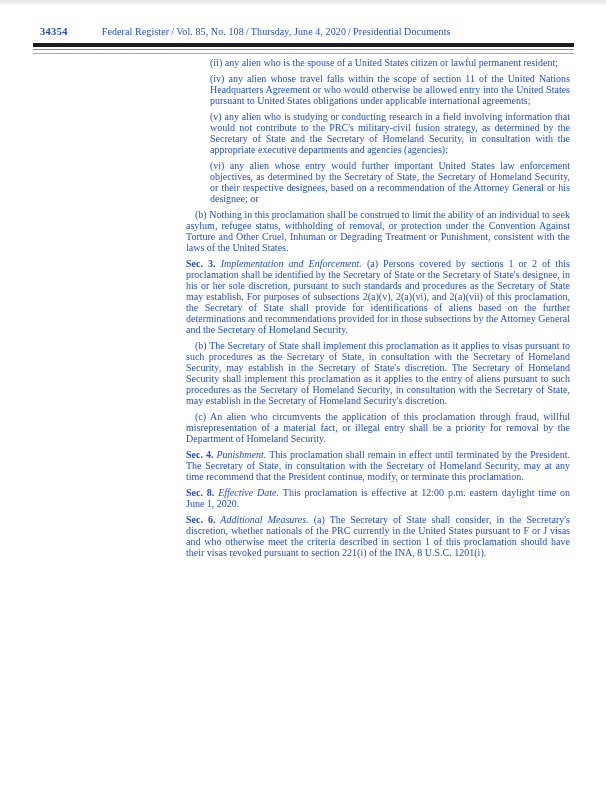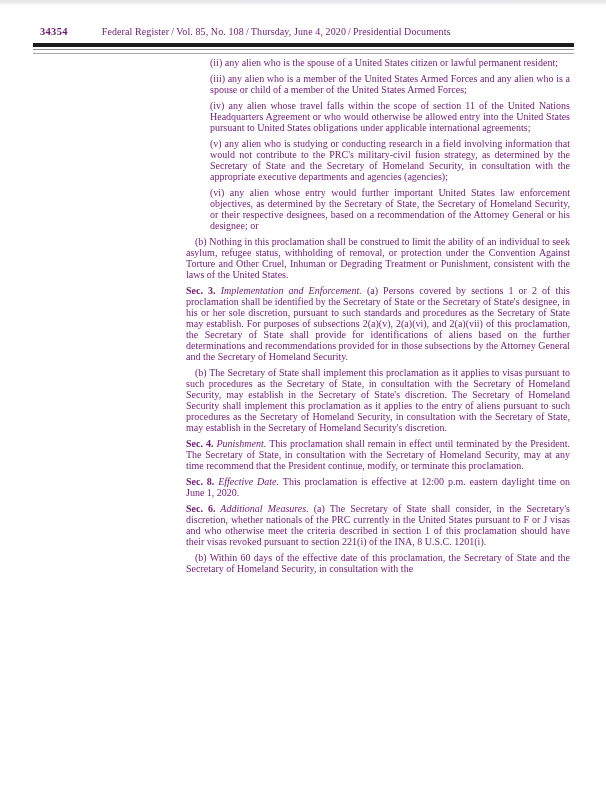--- a/index.html
+++ b/index.html
@@ -3,21 +3,21 @@
 <meta charset="utf-8">
 <style>
   html, body { margin: 0; padding: 0; background: #ffffff; }
   .page {
     position: relative;
     width: 606px;
     height: 786px;
     background: #ffffff;
     overflow: hidden;
     font-family: "Liberation Serif", "DejaVu Serif", serif;
-    color: #701a75;
+    color: #1d4ed8;
   }
   .top-edge {
     position: absolute;
     top: 0; left: 0; right: 0;
     height: 5px;
     background: linear-gradient(to bottom, #e3e4e6, #f7f7f8);
   }
   .runhead {
     position: absolute;
     top: 26px;
@@ -73,32 +73,31 @@
   <div class="runhead">
     <span class="page-number">34354</span>
     <span class="masthead"><b>Federal Register</b><span> / Vol. 85, No. 108 / Thursday, June 4, 2020 / Presidential Documents</span></span>
   </div>
 
   <div class="rule-thick"></div>
   <div class="rule-thin"></div>
 
   <div class="body-col">
     <p class="para romanette">(ii) any alien who is the spouse of a United States citizen or lawful permanent resident;</p>
-    <p class="para romanette">(iii) any alien who is a member of the United States Armed Forces and any alien who is a spouse or child of a member of the United States Armed Forces;</p>
     <p class="para romanette">(iv) any alien whose travel falls within the scope of section 11 of the United Nations Headquarters Agreement or who would otherwise be allowed entry into the United States pursuant to United States obligations under applicable international agreements;</p>
     <p class="para romanette">(v) any alien who is studying or conducting research in a field involving information that would not contribute to the PRC's military-civil fusion strategy, as determined by the Secretary of State and the Secretary of Homeland Security, in consultation with the appropriate executive departments and agencies (agencies);</p>
     <p class="para romanette">(vi) any alien whose entry would further important United States law enforcement objectives, as determined by the Secretary of State, the Secretary of Homeland Security, or their respective designees, based on a recommendation of the Attorney General or his designee; or</p>
 
     <p class="para lettered">(b) Nothing in this proclamation shall be construed to limit the ability of an individual to seek asylum, refugee status, withholding of removal, or protection under the Convention Against Torture and Other Cruel, Inhuman or Degrading Treatment or Punishment, consistent with the laws of the United States.</p>
 
     <p class="para sec"><span class="sec-label">Sec. 3.</span><span class="sec-title"> Implementation and Enforcement. </span><span>(a) Persons covered by sections 1 or 2 of this proclamation shall be identified by the Secretary of State or the Secretary of State's designee, in his or her sole discretion, pursuant to such standards and procedures as the Secretary of State may establish. For purposes of subsections 2(a)(v), 2(a)(vi), and 2(a)(vii) of this proclamation, the Secretary of State shall provide for identifications of aliens based on the further determinations and recommendations provided for in those subsections by the Attorney General and the Secretary of Homeland Security.</span></p>
 
     <p class="para lettered">(b) The Secretary of State shall implement this proclamation as it applies to visas pursuant to such procedures as the Secretary of State, in consultation with the Secretary of Homeland Security, may establish in the Secretary of State's discretion. The Secretary of Homeland Security shall implement this proclamation as it applies to the entry of aliens pursuant to such procedures as the Secretary of Homeland Security, in consultation with the Secretary of State, may establish in the Secretary of Homeland Security's discretion.</p>
+    <p class="para lettered">(c) An alien who circumvents the application of this proclamation through fraud, willful misrepresentation of a material fact, or illegal entry shall be a priority for removal by the Department of Homeland Security.</p>
 
     <p class="para sec"><span class="sec-label">Sec. 4.</span><span class="sec-title"> Punishment. </span><span>This proclamation shall remain in effect until terminated by the President. The Secretary of State, in consultation with the Secretary of Homeland Security, may at any time recommend that the President continue, modify, or terminate this proclamation.</span></p>
 
     <p class="para sec"><span class="sec-label">Sec. 8.</span><span class="sec-title"> Effective Date. </span><span>This proclamation is effective at 12:00 p.m. eastern daylight time on June 1, 2020.</span></p>
 
     <p class="para sec"><span class="sec-label">Sec. 6.</span><span class="sec-title"> Additional Measures. </span><span>(a) The Secretary of State shall consider, in the Secretary's discretion, whether nationals of the PRC currently in the United States pursuant to F or J visas and who otherwise meet the criteria described in section 1 of this proclamation should have their visas revoked pursuant to section 221(i) of the INA, 8 U.S.C. 1201(i).</span></p>
 
-    <p class="para lettered">(b) Within 60 days of the effective date of this proclamation, the Secretary of State and the Secretary of Homeland Security, in consultation with the</p>
   </div>
 </div>
 
 </body></html>

